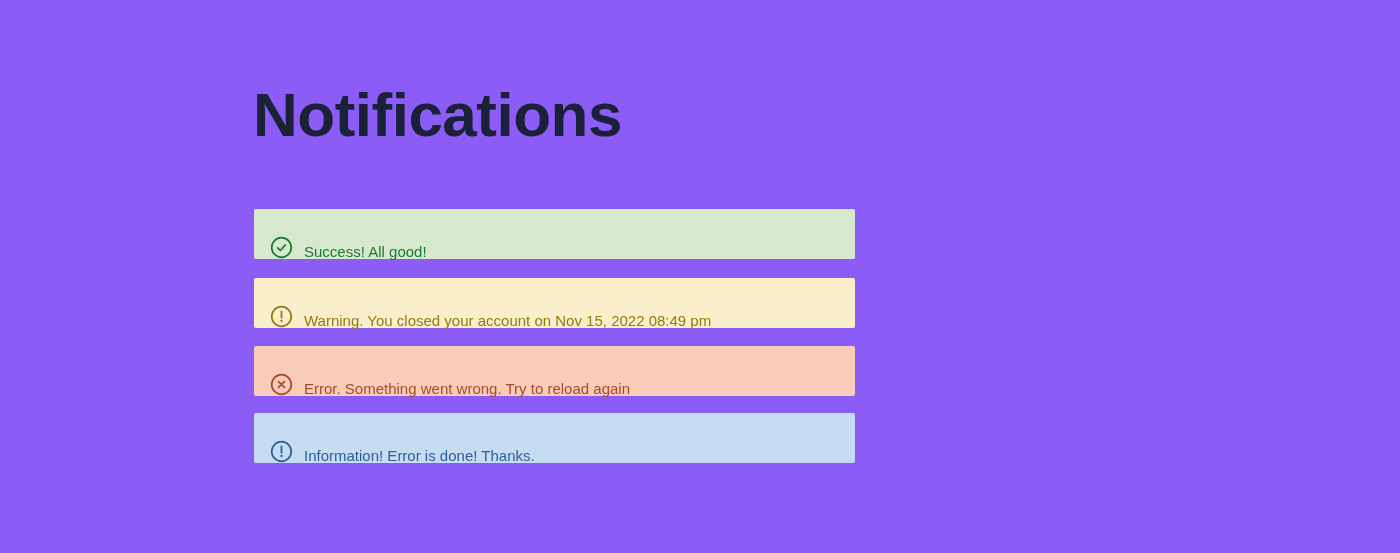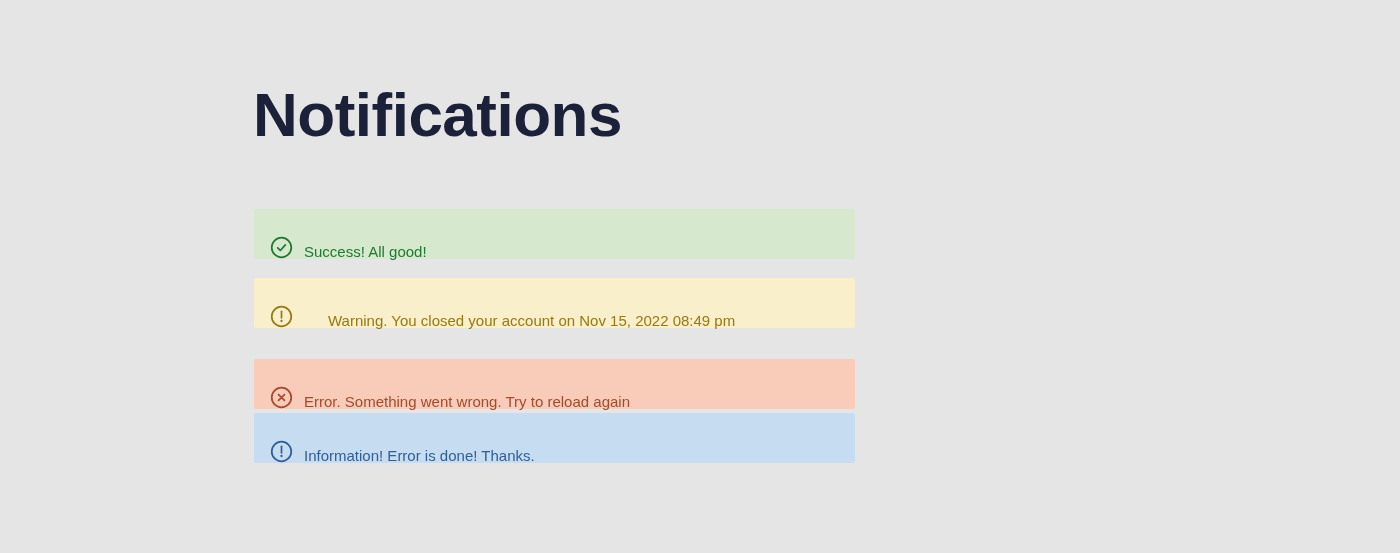--- a/index.html
+++ b/index.html
@@ -27,55 +27,55 @@
     left: 254px;
     width: 601px;
     height: 50px;
     display: flex;
     align-items: flex-end;
     padding: 0 16px;
     border-radius: 2px;
   }
   .alert-success { top: 209px; }
   .alert-warning { top: 278px; }
-  .alert-error   { top: 346px; margin-top: 13px; }
+  .alert-error   { top: 346px; }
   .alert-info    { top: 413px; }
   .alert-icon {
     display: inline-flex;
     width: 23px;
     height: 23px;
     flex: 0 0 auto;
     margin-right: 11px;
   }
   .alert-icon svg { width: 23px; height: 23px; display: block; }
   .alert-text {
     font-size: 15px;
     font-weight: 400;
     line-height: 1;
     white-space: nowrap;
   }
 </style>
 </head>
 <body>
 
-<div class="page" style="background-color: #e5e5e5;">
+<div class="page" style="background-color: #8b5cf6;">
 
   <h1 class="page-title" style="color: rgb(26, 33, 56);">Notifications</h1>
 
   <div class="alert alert-success" style="background-color: rgb(214, 232, 205); color: rgb(29, 122, 51);">
     <span class="alert-icon">
       <svg viewBox="0 0 24 24" fill="none" stroke="currentColor" stroke-width="1.8">
         <circle cx="12" cy="12" r="10.2"></circle>
         <path d="M8 12.4 L10.8 15.1 L16 9.3" stroke-linecap="round" stroke-linejoin="round"></path>
       </svg>
     </span>
     <span class="alert-text">Success! All good!</span>
   </div>
 
-  <div class="alert alert-warning" style="background-color: rgb(249, 239, 202); color: rgb(150, 122, 18); gap: 24px;">
+  <div class="alert alert-warning" style="background-color: rgb(249, 239, 202); color: rgb(150, 122, 18);">
     <span class="alert-icon">
       <svg viewBox="0 0 24 24" fill="none" stroke="currentColor" stroke-width="1.8">
         <circle cx="12" cy="12" r="10.2"></circle>
         <path d="M12 6.6 L12 13.4" stroke-linecap="round"></path>
         <path d="M12 16.6 L12 16.8" stroke-linecap="round" stroke-width="2.4"></path>
       </svg>
     </span>
     <span class="alert-text">Warning. You closed your account on Nov 15, 2022 08:49 pm</span>
   </div>
 

